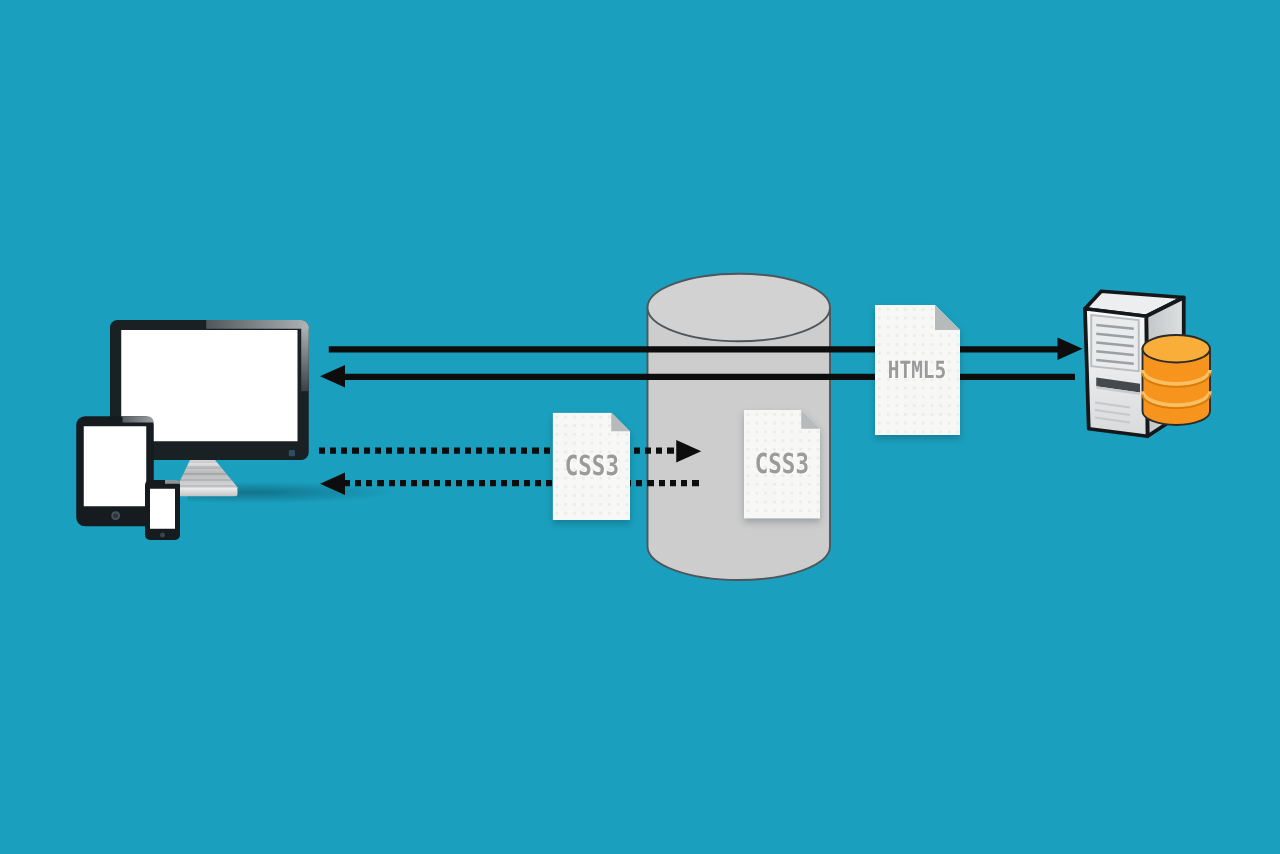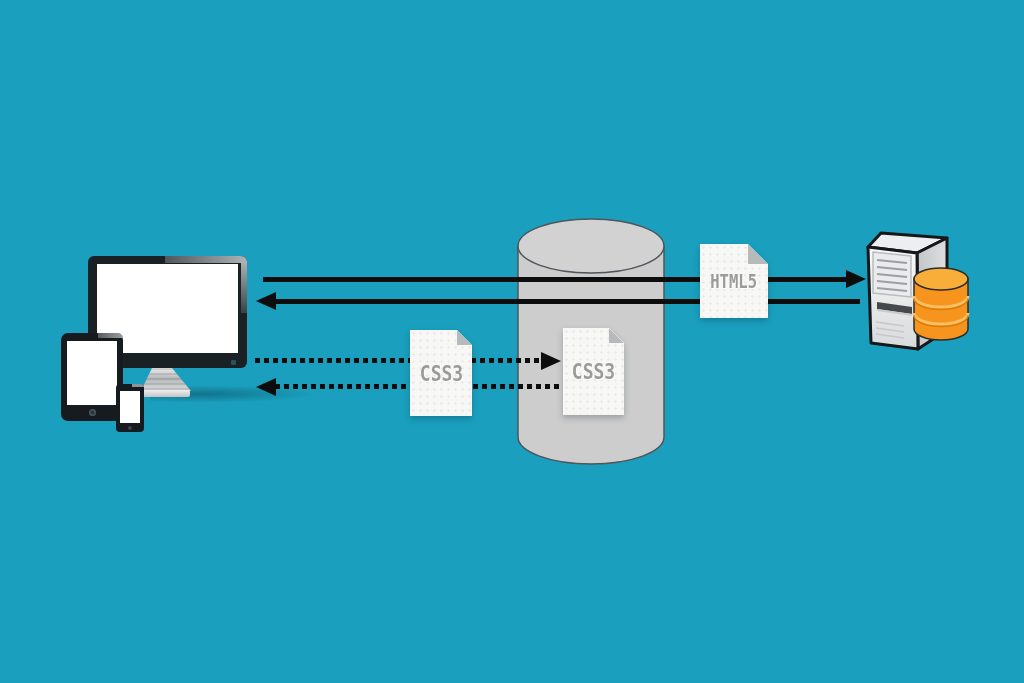--- a/index.html
+++ b/index.html
@@ -56,33 +56,33 @@
 
   
   .file-wrap{z-index:6;filter:drop-shadow(0 3px 3px rgba(0,25,35,0.25));}
   .file{
     position:relative;width:100%;height:100%;
     background-color:#f7f7f5;
     background-image:radial-gradient(rgba(0,0,0,0.05) 1px,rgba(0,0,0,0) 1.2px);
     background-size:7px 7px;
     display:flex;align-items:center;justify-content:center;
   }
-  .file.fold15{clip-path:polygon(0 0,calc(100% - 15px) 0,100% 15px,100% 100%,0 100%);}
+  .file.fold15{clip-path:polygon(0 0,calc(100% - 15px) 0,100% 15px,100% 100%,0 100%);margin-left:32px;}
   .file.fold20{clip-path:polygon(0 0,calc(100% - 20px) 0,100% 20px,100% 100%,0 100%);}
   .fold{position:absolute;top:0;right:0;background:linear-gradient(to top right,#b6babb 49.5%,rgba(0,0,0,0) 50%);}
   .fold15 .fold{width:15px;height:15px;}
   .fold20 .fold{width:20px;height:20px;}
   .file-label{
     font-family:"DejaVu Sans Mono","Liberation Mono",monospace;
     font-weight:bold;color:#9b9b9b;text-shadow:1px 1px 0 #ffffff;
     transform:scaleX(0.82);letter-spacing:0px;white-space:nowrap;
   }
   .css3-left{left:410px;top:330px;width:62px;height:86px;}
   .css3-cache{left:563px;top:328px;width:61px;height:87px;}
-  .html5-file{left:700px;top:244px;width:68px;height:74px;}
+  .html5-file{left:700px;top:244px;width:68px;height:104px;}
   .css3-left .file-label,.css3-cache .file-label{font-size:22px;}
   .html5-file .file-label{font-size:19px;}
 </style>
 </head>
 <body>
 
 <div class="scene">
 
   <svg class="abs svg-layer" viewBox="0 0 1024 683" xmlns="http://www.w3.org/2000/svg">
     <path d="M518,246 L518,437 A73,27 0 0 0 664,437 L664,246 Z" fill="#cdcdcd" stroke="#4f555a" stroke-width="1.5"></path>

